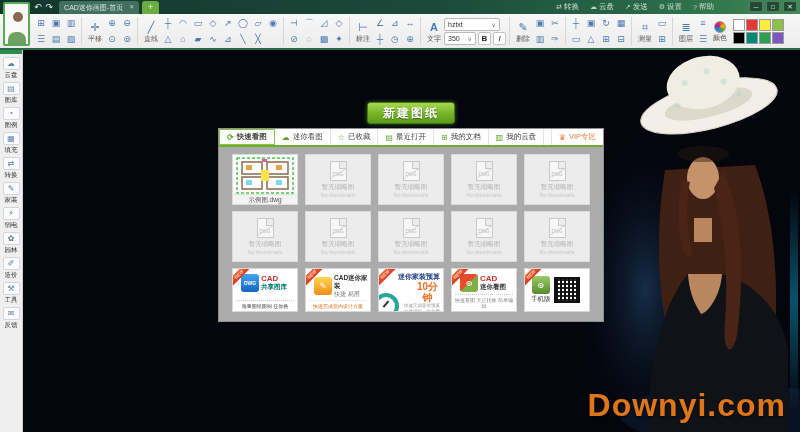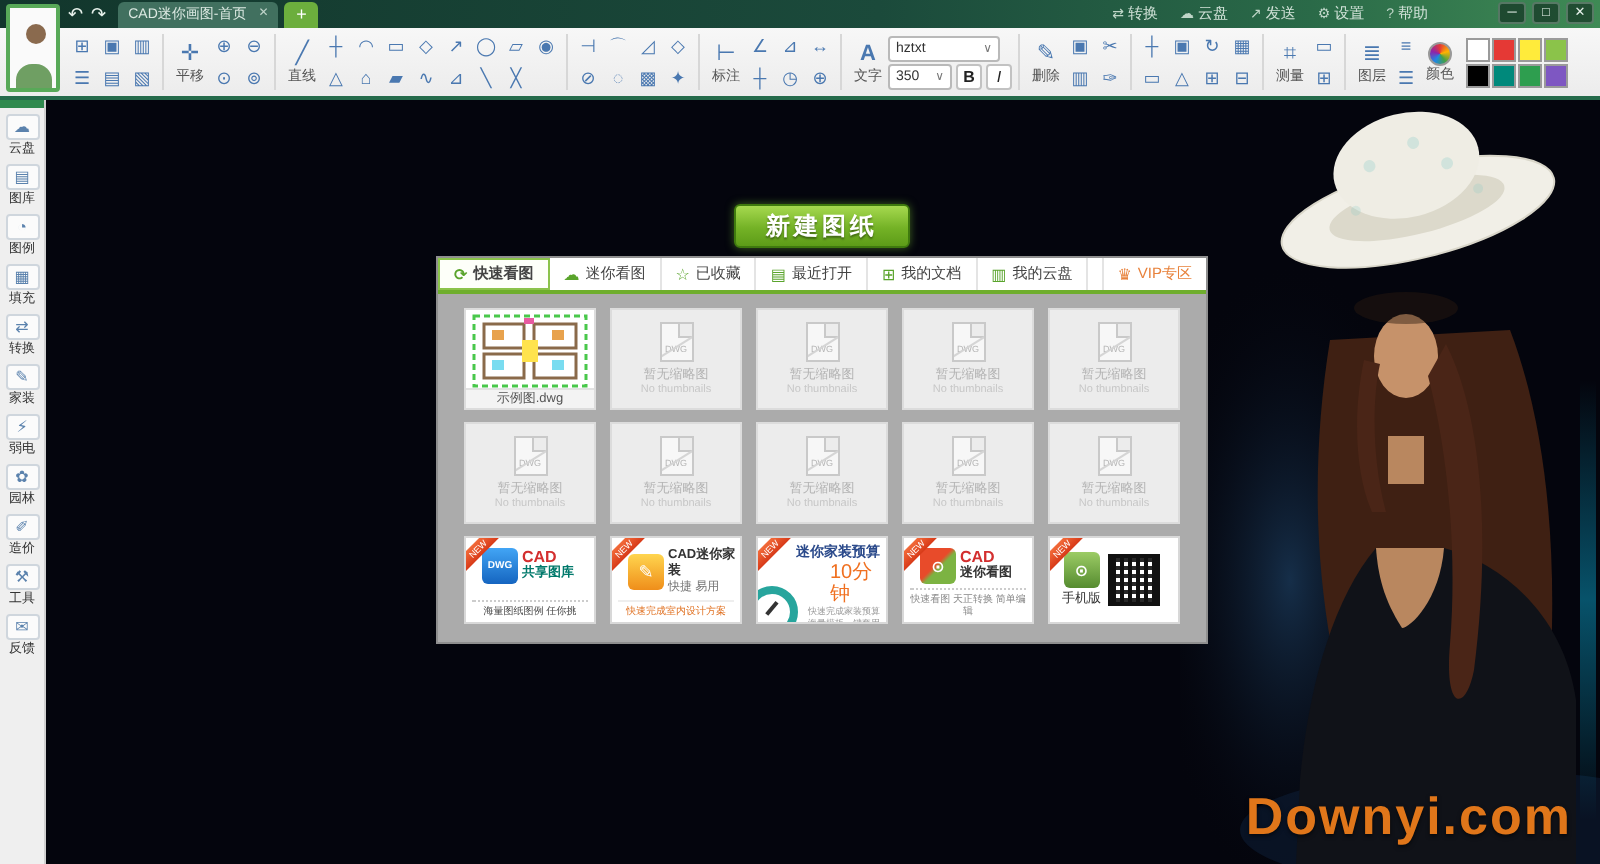--- a/index.html
+++ b/index.html
@@ -122,34 +122,34 @@
   .b-t1 { font-size:8px; font-weight:bold; color:#d32f2f; line-height:8px; }
   .b-t2 { font-size:6.5px; font-weight:bold; color:#00796b; line-height:8px; }
   .b-t1.dark { font-size:6.5px; color:#333; }
   .b-t2.gray { font-weight:normal; color:#777; font-size:6px; }
   .b-t2.dark { color:#333; }
   .b-desc { position:absolute; bottom:2px; left:3px; right:3px; border-top:1px dotted #ccc;
     font-size:5px; color:#444; text-align:center; padding-top:2px; line-height:6px; }
   .b-desc.or { color:#e07020; border-top:1px solid #eee; }
   .b-desc.gr { color:#888; }
   .bud-title { font-size:7px; font-weight:bold; color:#2b4a8b; text-align:right; padding:4px 3px 0 0; line-height:8px; }
-  .bud-min { font-size:10px; font-weight:normal; color:#f07020; text-align:left; padding-right:3px; line-height:11px;padding-left:36px; }
+  .bud-min { font-size:10px; font-weight:bold; color:#f07020; text-align:center; padding-right:3px; line-height:11px;padding-left:36px; }
   .bud-s { font-size:4.5px; color:#999; text-align:right; padding-right:3px; line-height:5.5px; }
   .clock { position:absolute; left:-6px; bottom:-8px; width:26px; height:26px; border-radius:50%;
     background:#fff; border:4px solid #27a59d; z-index:2; }
   .clock:before { content:""; position:absolute; left:8px; top:3px; width:1.5px; height:8px; background:#333; transform:rotate(40deg); }
   .qr { width:26px; height:26px; border:2px solid #111; flex:none;
     background:
       repeating-linear-gradient(0deg,rgba(17,17,17,.9) 0 2px,transparent 2px 4px),
       repeating-linear-gradient(90deg,#111 0 2px,#fff 2px 4px); }
   .b5wrap { display:flex; align-items:center; gap:3px; padding:7px 2px 0 6px; }
   .b5left { display:flex; flex-direction:column; align-items:center; gap:1px; }
   .b5lab { font-size:6.5px; color:#333; }
 
-  .watermark { position:absolute; right:14px; bottom:8px; font-size:26px; font-weight:bold;
+  .watermark { position:absolute; right:14px; bottom:8px; font-size:32px; font-weight:bold;
     color:#e0761a; text-shadow:0 1px 2px rgba(0,0,0,.6); letter-spacing:1px;margin-top:38px; }
 </style>
 </head>
 <body>
 
 <div id="app">
 
   <div class="titlebar">
     <div class="histbtns">
       <span>↶</span>

